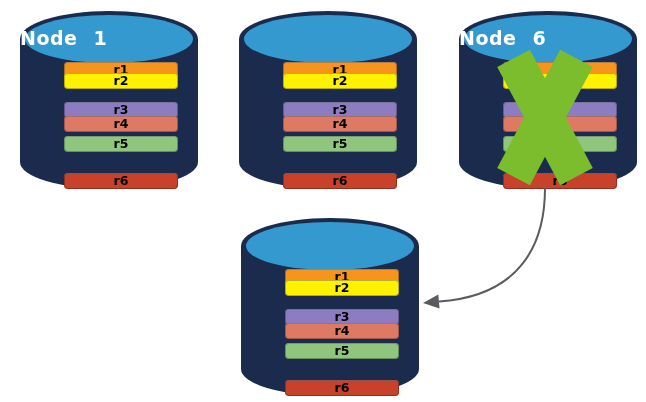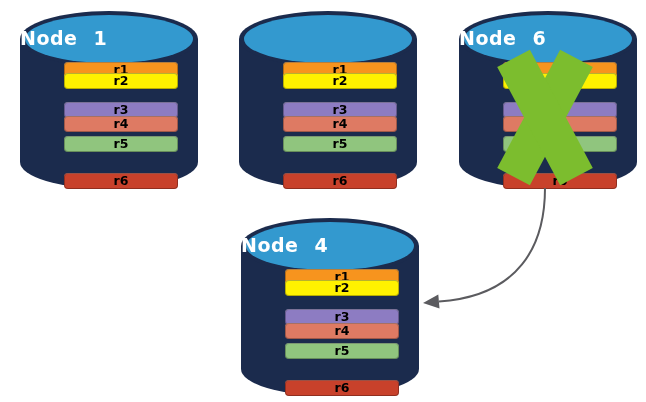--- a/index.html
+++ b/index.html
@@ -81,21 +81,20 @@
     </svg>
   </div>
 
   <div class="node" style="left:241px;top:213px;">
     <svg class="cyl" width="178" height="184" viewBox="0 0 178 184">
       <ellipse cx="89" cy="156" rx="89" ry="27" fill="#1B2B4D"></ellipse>
       <rect x="0" y="33" width="178" height="123" fill="#1B2B4D"></rect>
       <ellipse cx="89" cy="33" rx="89" ry="28" fill="#1B2B4D"></ellipse>
       <ellipse cx="89" cy="33" rx="84" ry="24" fill="#3399CF"></ellipse>
     </svg>
-    <div class="node-label">Node 4</div>
     <div class="row row-1" style="background-color: rgb(247, 148, 30);">r1</div>
     <div class="row row-2" style="background-color: rgb(255, 242, 0);">r2</div>
     <div class="row row-3" style="background-color: rgb(141, 124, 194);">r3</div>
     <div class="row row-4" style="background-color: rgb(222, 122, 99);">r4</div>
     <div class="row row-5" style="background-color: rgb(144, 197, 126);">r5</div>
     <div class="row row-6" style="background-color: rgb(200, 65, 43);">r6</div>
   </div>
 
   <svg class="arrow" width="140" height="130" viewBox="0 0 140 130">
     <path d="M132,4 C132,62 106,112 26,117.6" fill="none" stroke="#5B5B5F" stroke-width="2"></path>

